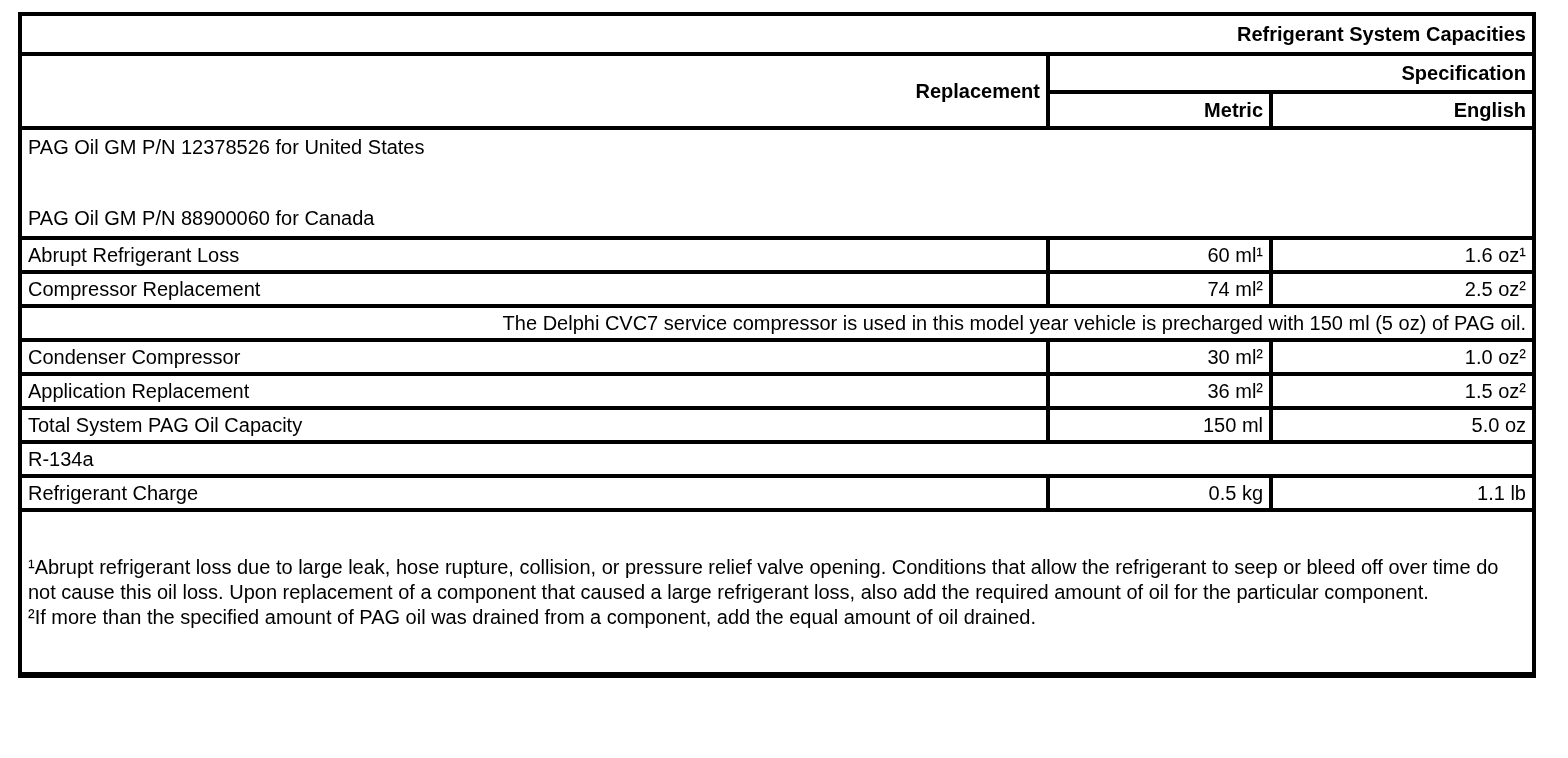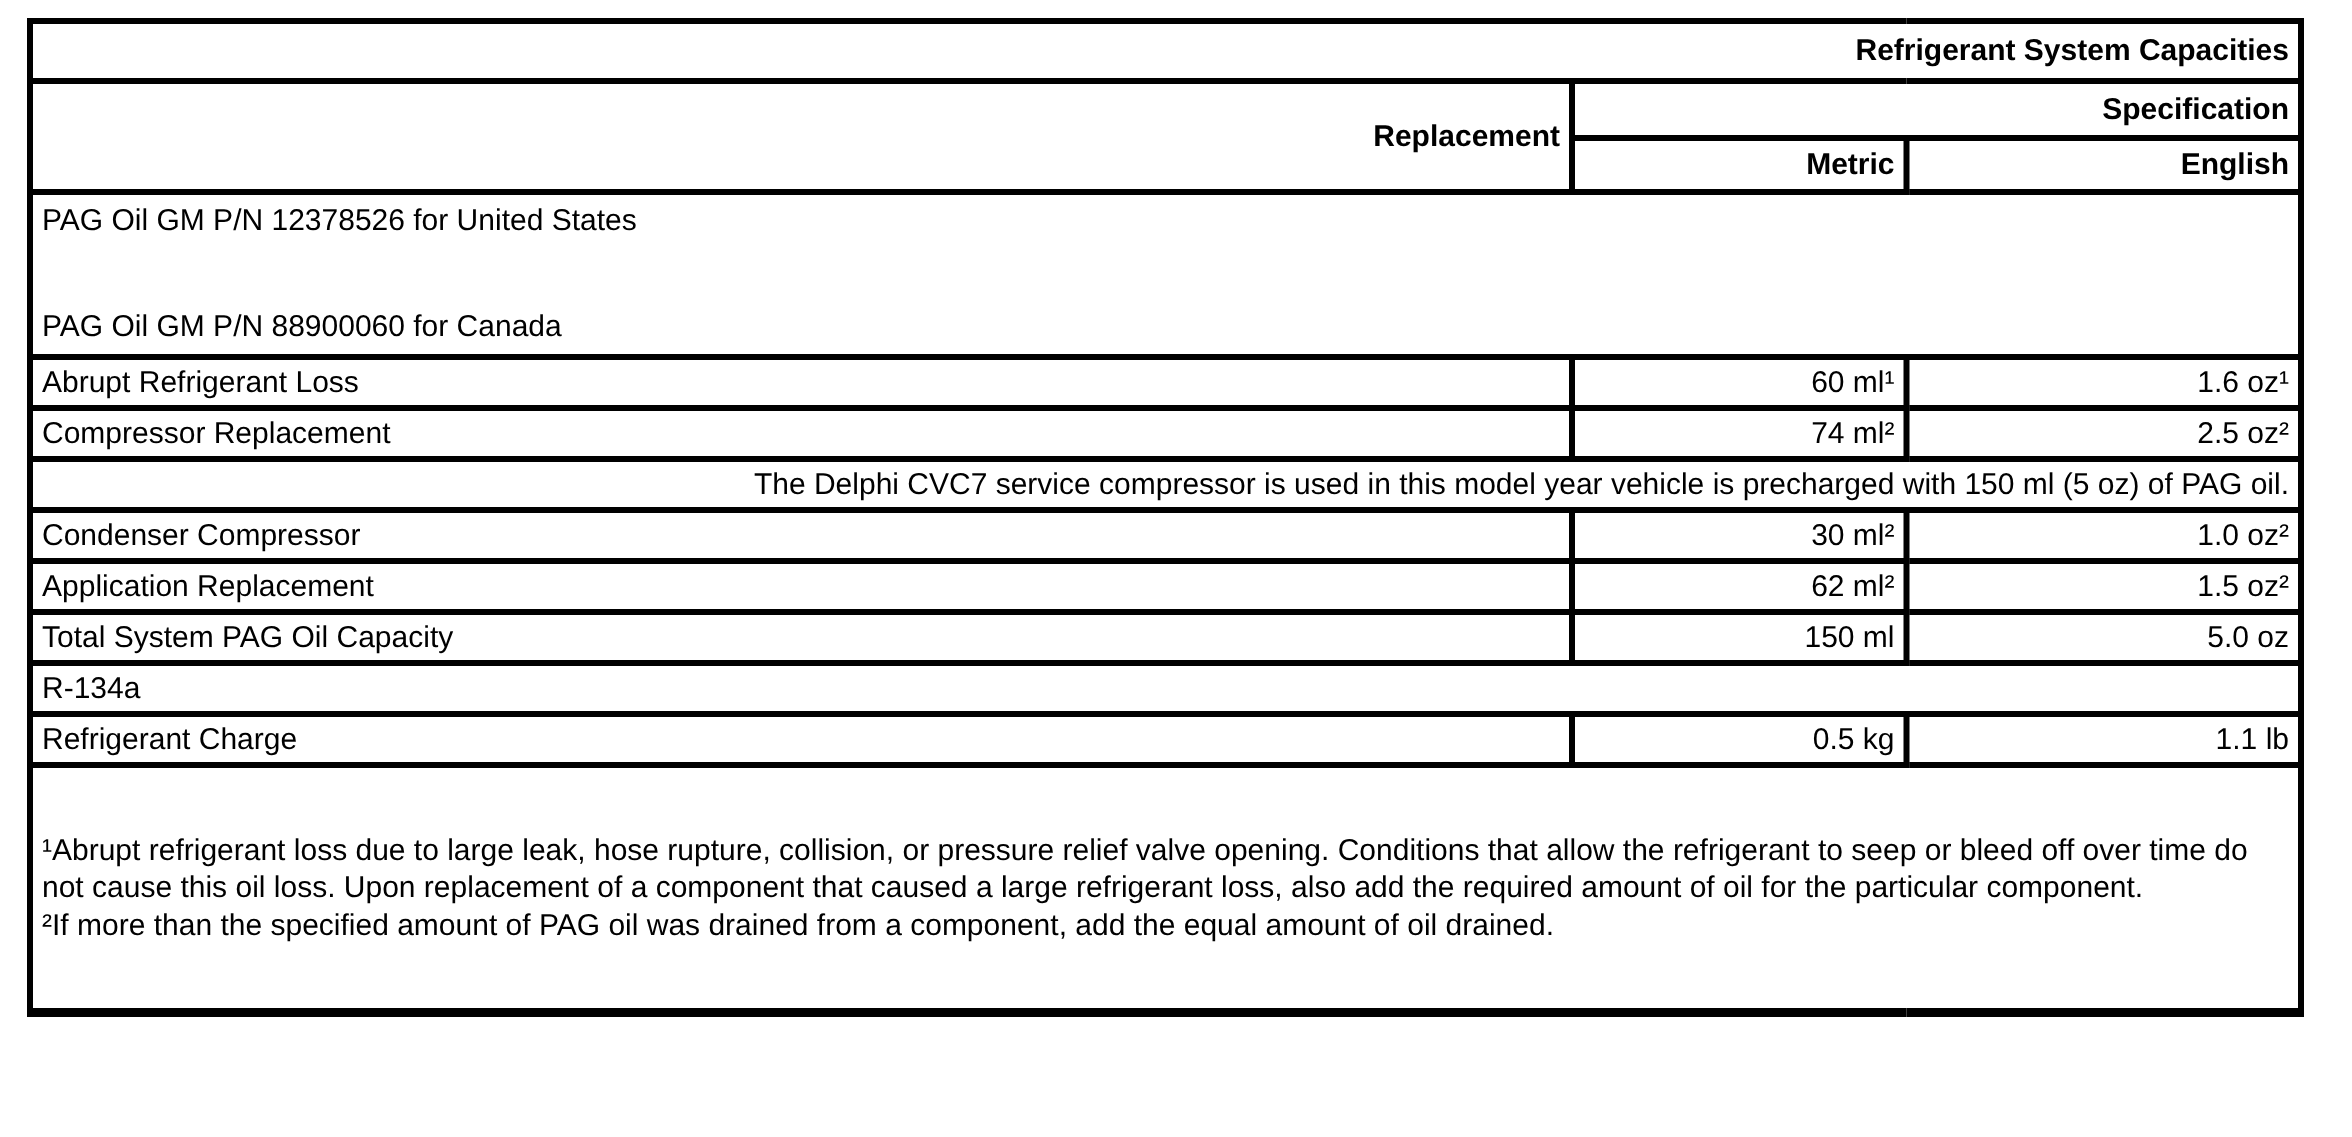--- a/index.html
+++ b/index.html
@@ -109,21 +109,21 @@
       </tr>
 
       <tr class="data-row">
         <td>Condenser Compressor</td>
         <td class="center">30 ml²</td>
         <td class="center">1.0 oz²</td>
       </tr>
 
       <tr class="data-row">
         <td>Application Replacement</td>
-        <td class="center">62 ml²</td>
+        <td class="center">36 ml²</td>
         <td class="center">1.5 oz²</td>
       </tr>
 
       <tr class="data-row">
         <td class="indent">Total System PAG Oil Capacity</td>
         <td class="center">150 ml</td>
         <td class="center">5.0 oz</td>
       </tr>
 
       <tr class="note-row">

